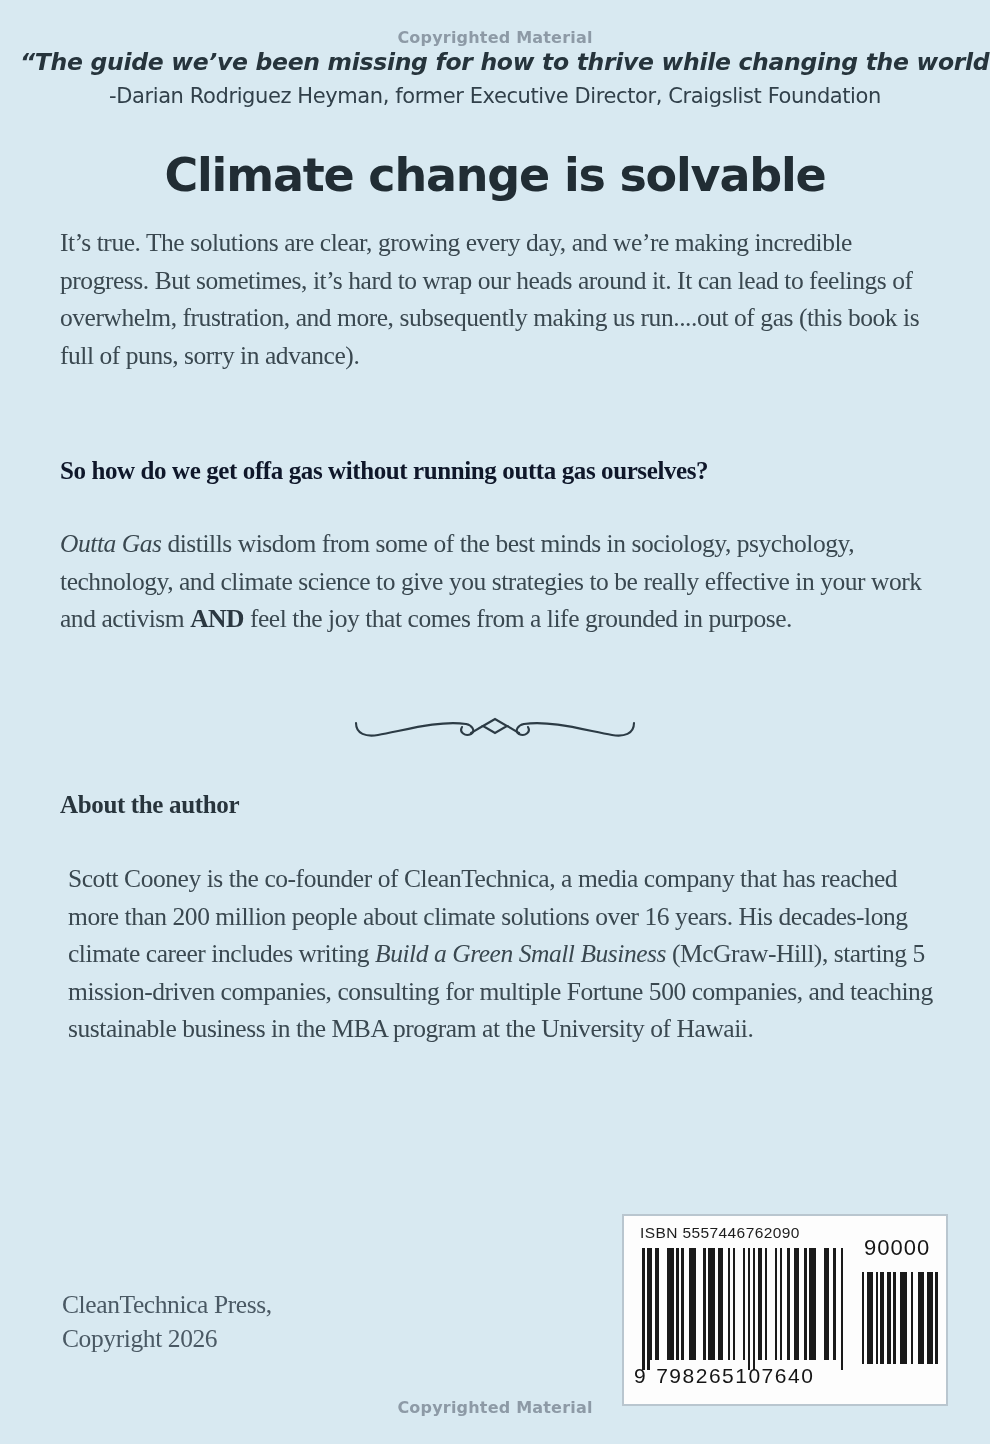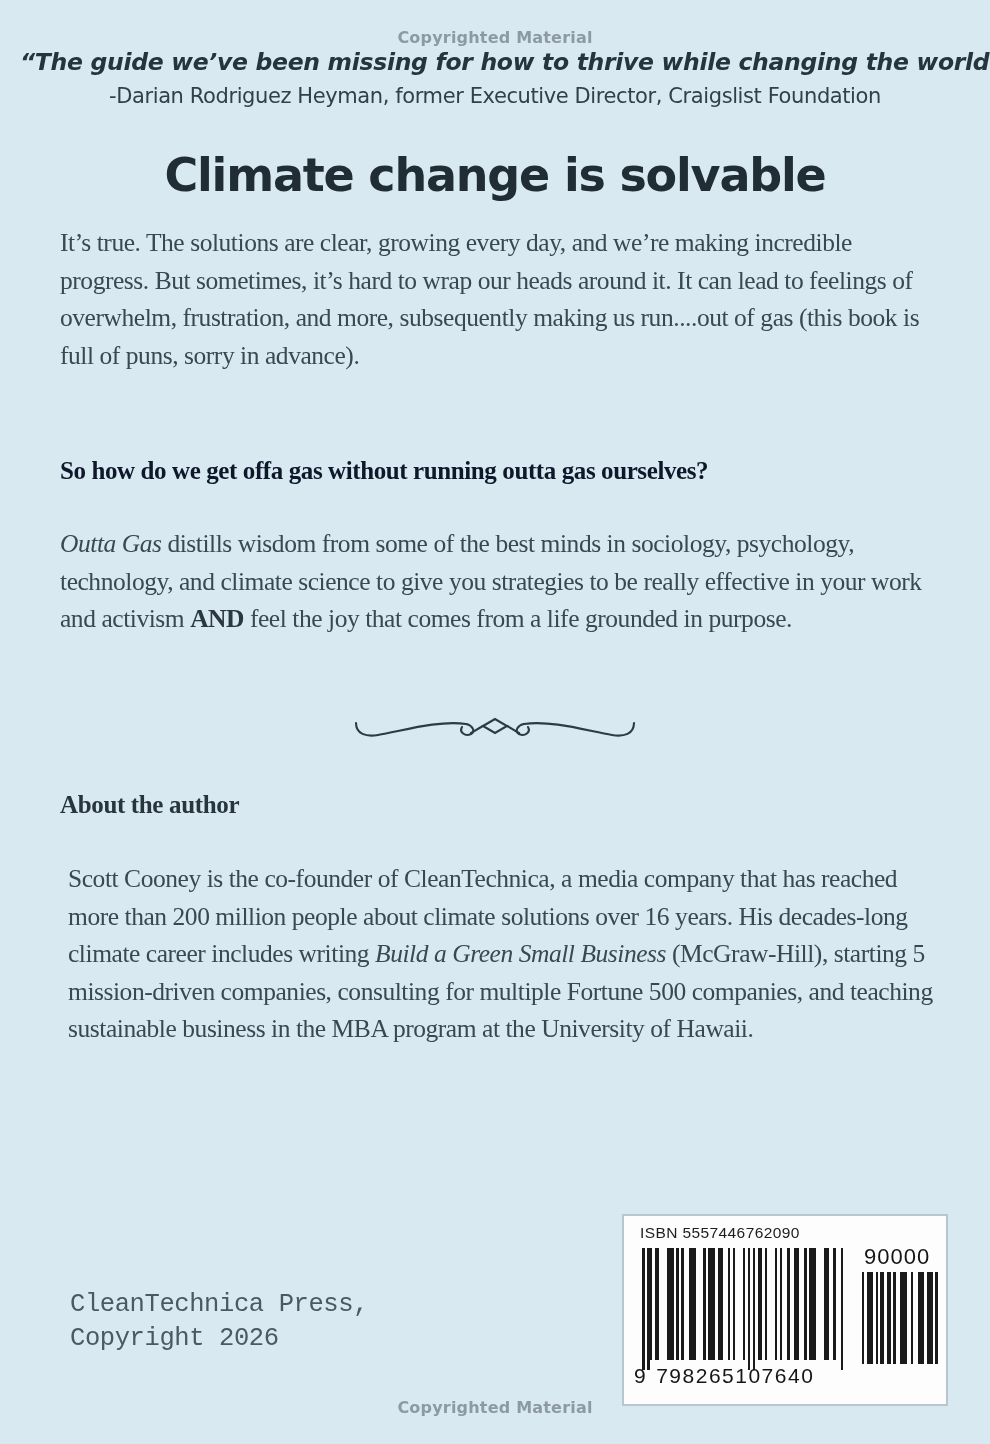--- a/index.html
+++ b/index.html
@@ -118,22 +118,22 @@
     top: 706px;
     left: 352px;
     width: 286px;
     height: 40px;
   }
 
   
   .publisher {
     position: absolute;
     top: 1288px;
-    left: 70px;
-    font-family: Liberation Mono, monospace;
+    left: 62px;
+    font-family: Liberation Serif, serif;
     font-size: 25.5px;
     line-height: 34px;
     color: #4a5964;
     letter-spacing: -0.4px;
   }
   .publisher div { white-space: nowrap; }
 
   
   .barcode-box {
     position: absolute;
@@ -170,21 +170,21 @@
     font-family: "Liberation Sans", sans-serif;
     font-size: 21px;
     color: #151515;
     letter-spacing: 1.5px;
     white-space: nowrap;
   }
   .ean-digits .lead { margin-right: 9px; }
   .ean-digits .grp  { margin-right: 0; }
   .addon-value {
     position: absolute;
-    top: 28px;
+    top: 19px;
     left: 240px;
     font-family: "Liberation Sans", sans-serif;
     font-size: 22px;
     color: #151515;
     letter-spacing: 1px;
     white-space: nowrap;
   }
   .ean-addon {
     position: absolute;
     top: 56px;

